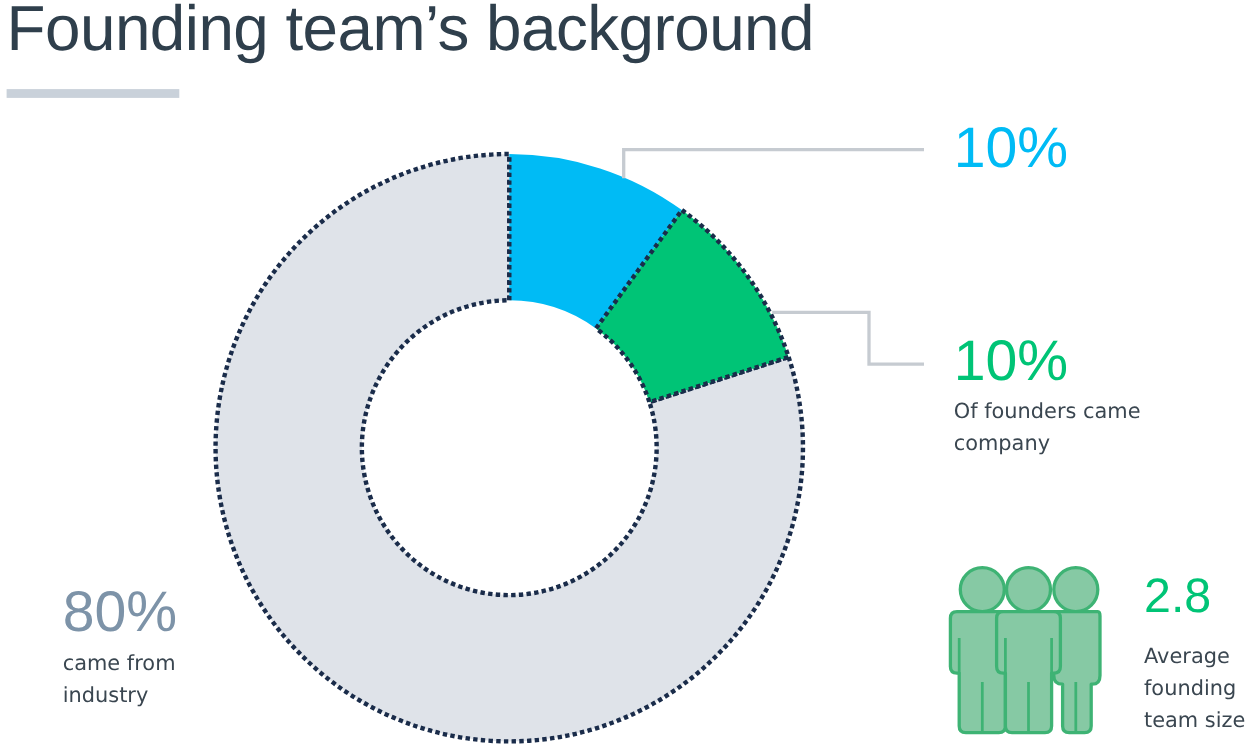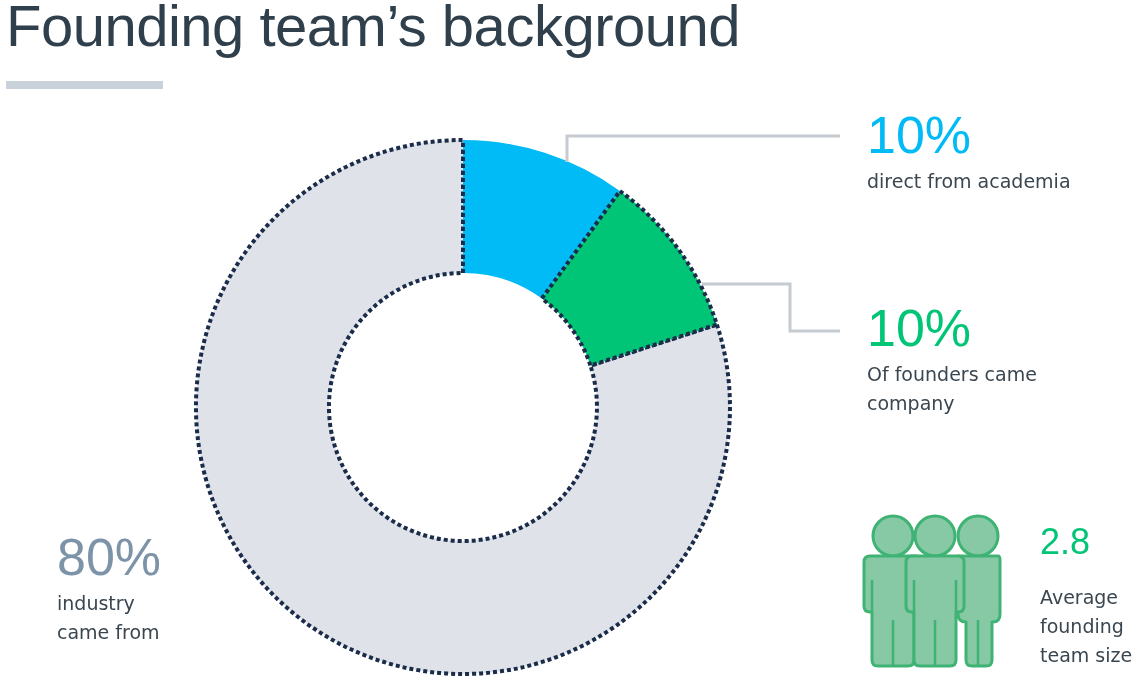--- a/index.html
+++ b/index.html
@@ -9,21 +9,21 @@
            font-weight: 400; letter-spacing: -0.5px; white-space: nowrap; }
   .title-bar { position: absolute; left: 6px; top: 81px; width: 157px; height: 8px; background: #c9d1da; }
   svg.chart { position: absolute; left: 0; top: 0; }
   .stat { position: absolute; }
   .stat .val { font-size: 52px; line-height: 48px; font-weight: 400; }
   .stat .desc { font-family: "DejaVu Sans", sans-serif; font-size: 19px; line-height: 29px; color: #3a4650; margin-top: 8px; }
   #stat-academia { left: 867px; top: 111px; }
   #stat-climate { left: 867px; top: 304px; }
   #stat-industry { left: 57px; top: 533px; }
   #stat-team { left: 1040px; top: 518px; }
-  #stat-team .val { font-size: 36px; }
+  #stat-team .val { font-size: 44px; }
   #stat-team .desc { margin-top: 17px; }
 </style>
 </head>
 <body>
 
 <div class="title">Founding team’s background</div>
 <div class="title-bar"></div>
 
 <svg class="chart" width="1139" height="685" viewBox="0 0 1139 685">
 
@@ -62,37 +62,36 @@
       <line x1="872" y1="580" x2="872" y2="612"></line>
       <line x1="914" y1="580" x2="914" y2="612"></line>
       <line x1="956" y1="580" x2="956" y2="612"></line>
     </g>
   </g>
 </svg>
 
 <div class="stat" id="stat-academia">
   <div class="val" style="color:#00bbf5">10%</div>
   <div class="desc">
-    <div>direct from academia</div>
   </div>
 </div>
 
 <div class="stat" id="stat-climate">
   <div class="val" style="color:#00c476">10%</div>
   <div class="desc">
     <div>Of founders came</div>
     <div>company</div>
   </div>
 </div>
 
 <div class="stat" id="stat-industry">
   <div class="val" style="color:#7d93a8">80%</div>
   <div class="desc">
+    <div>came from</div>
     <div>industry</div>
-    <div>came from</div>
   </div>
 </div>
 
 <div class="stat" id="stat-team">
   <div class="val" style="color:#00c476">2.8</div>
   <div class="desc">
     <div>Average</div>
     <div>founding</div>
     <div>team size</div>
   </div>

